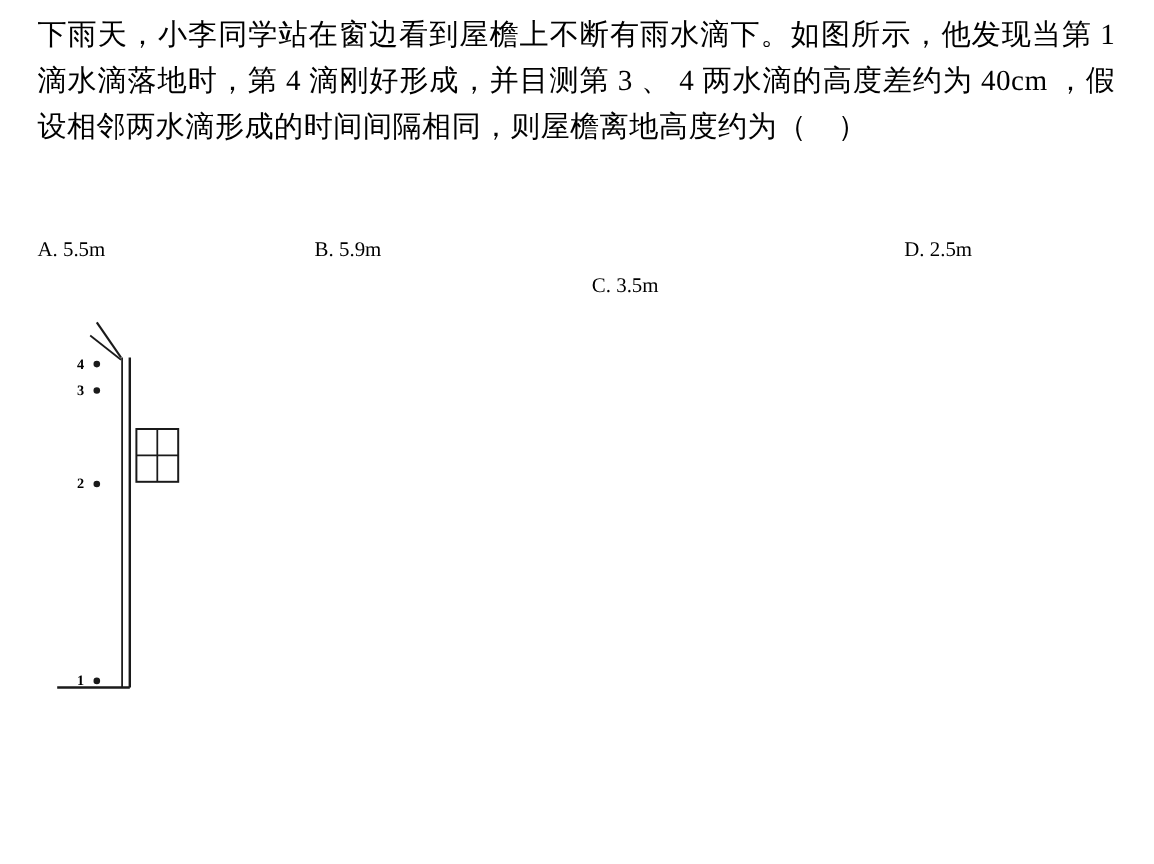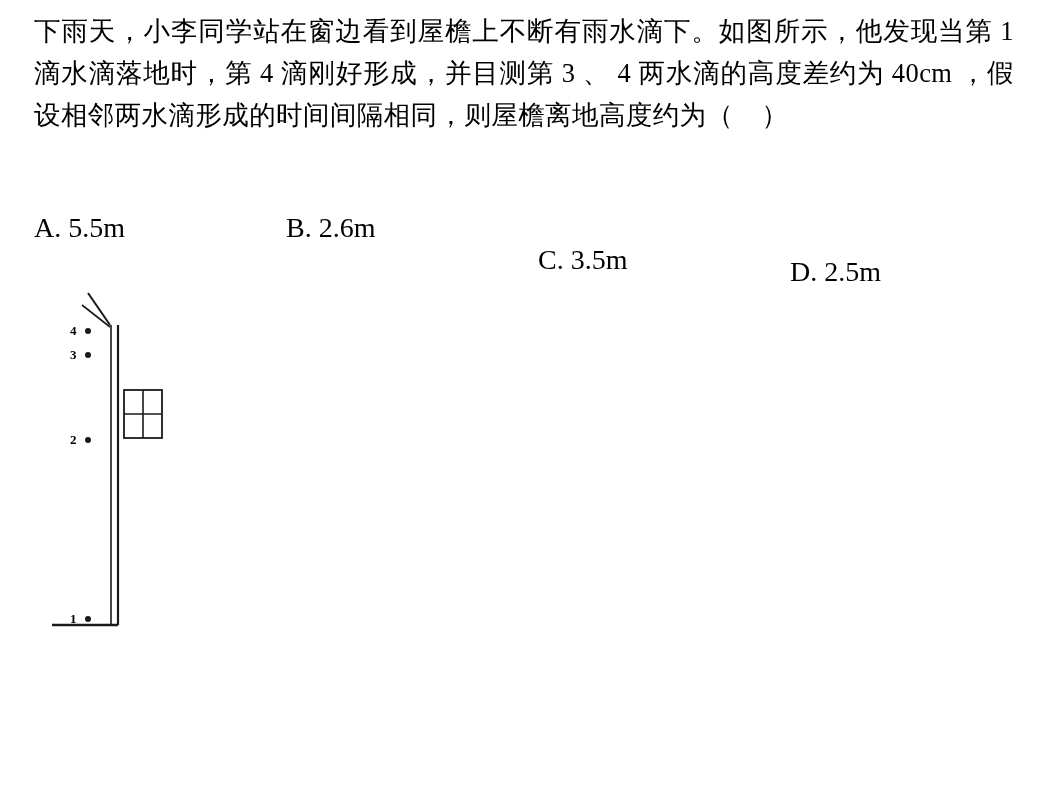--- a/index.html
+++ b/index.html
@@ -39,29 +39,29 @@
   .options {
     position: absolute;
     left: 34px;
     top: 210px;
     width: 980px;
     height: 40px;
   }
   .option {
     position: absolute;
     top: 0;
-    font-size: 28px;
+    font-size: 19px;
     line-height: 36px;
     font-family: "Liberation Serif", serif;
     white-space: nowrap;
   }
   .opt-a { left: 0px; }
   .opt-b { left: 252px; }
   .opt-c { left: 504px; margin-top: 32px; }
-  .opt-d { left: 756px; margin-top: 44px; }
+  .opt-d { left: 788px; }
 
   .figure {
     position: absolute;
     left: 40px;
     top: 275px;
     width: 200px;
     height: 370px;
   }
   .figure svg { display: block; }
 
@@ -73,21 +73,21 @@
 </style>
 </head>
 <body>
 
 <div class="page">
 
   <div class="stem">下雨天，小李同学站在窗边看到屋檐上不断有雨水滴下。如图所示，他发现当第 1 滴水滴落地时，第 4 滴刚好形成，并目测第 3 、 4 两水滴的高度差约为 40cm ，假设相邻两水滴形成的时间间隔相同，则屋檐离地高度约为（    ）</div>
 
   <div class="options">
     <div class="option opt-a">A. 5.5m</div>
-    <div class="option opt-b">B. 2.6m</div>
+    <div class="option opt-b">B. 5.9m</div>
     <div class="option opt-c">C. 3.5m</div>
     <div class="option opt-d">D. 2.5m</div>
   </div>
 
   <div class="figure">
     <svg width="200" height="370" viewBox="0 0 200 370" xmlns="http://www.w3.org/2000/svg">
 
       <line x1="78" y1="50" x2="78" y2="350" stroke="#1a1a1a" stroke-width="2.2"></line>
       <line x1="71" y1="50" x2="71" y2="350" stroke="#1a1a1a" stroke-width="1.6"></line>
 

